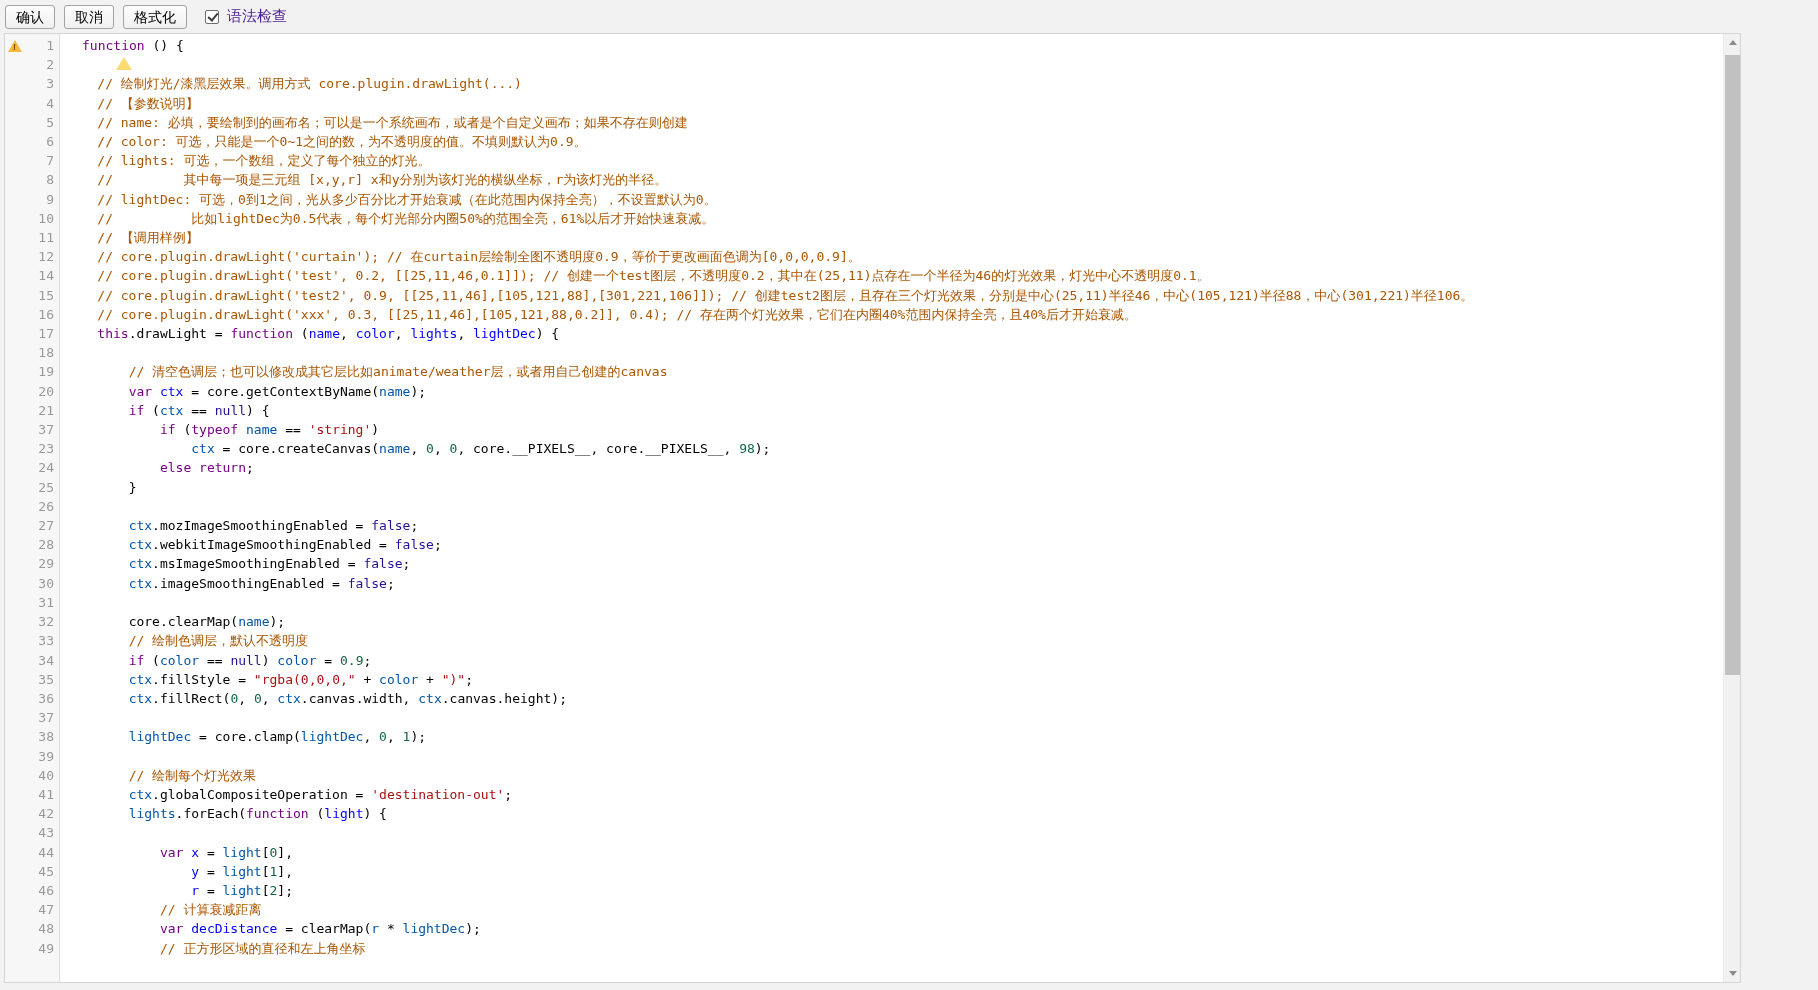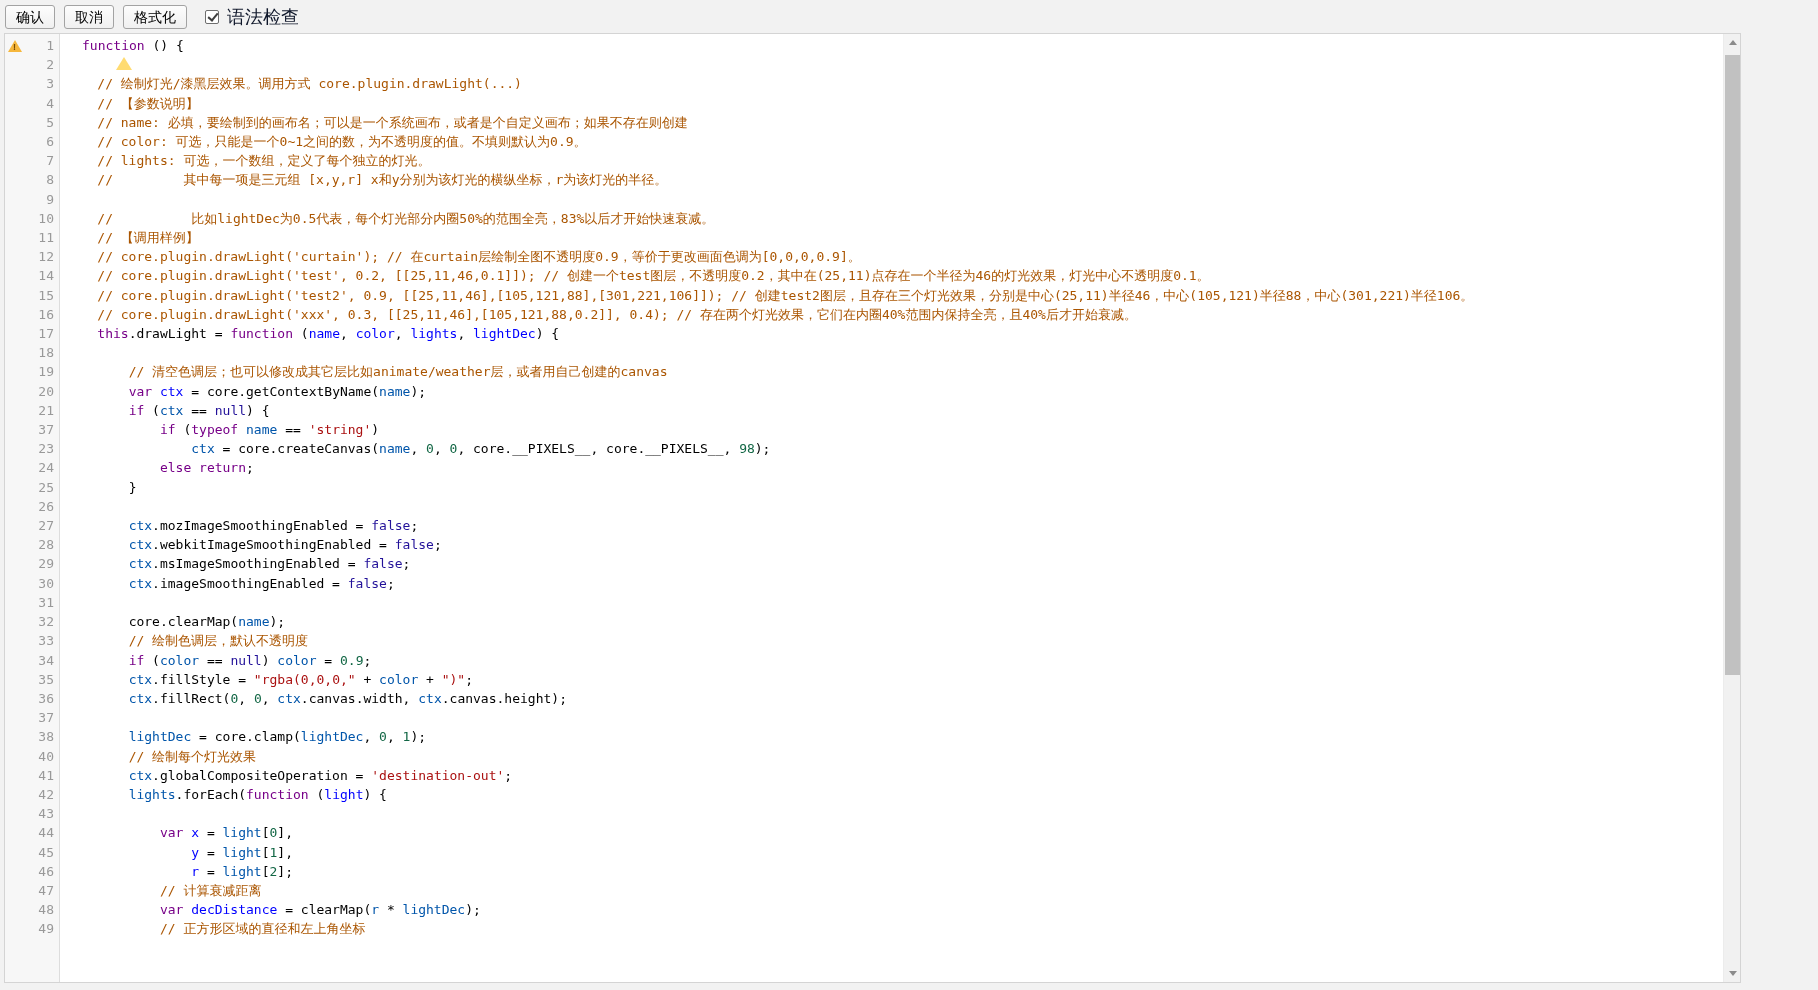--- a/index.html
+++ b/index.html
@@ -27,21 +27,21 @@
   .checkbox {
     width: 14px; height: 14px; background: #fff;
     border: 1px solid #6e6e6e; border-radius: 2px; position: relative;
   }
   .checkbox::after {
     content: ""; position: absolute; left: 2px; top: 2px;
     width: 8px; height: 4px;
     border-left: 2px solid #3e3e3e; border-bottom: 2px solid #3e3e3e;
     transform: rotate(-50deg);
   }
-  .syntax-label { font-size: 18px; color: #0f172a; }
+  .syntax-label { font-size: 15px; color: #4c1d95; }
 
   
   .editor {
     position: absolute; left: 4px; top: 33px;
     width: 1737px; height: 950px;
     background: #fff; border: 1px solid #d4d4d4;
     overflow: hidden;
   }
   .gutter-bg {
     position: absolute; left: 0; top: 0; bottom: 0; width: 55px;
@@ -186,27 +186,28 @@
           <span class="lint-slot"></span>
           <span class="cm-linenum">8</span>
         </div>
         <div class="cm-code"><span class="tk-cmt">    //         其中每一项是三元组 [x,y,r] x和y分别为该灯光的横纵坐标，r为该灯光的半径。</span></div>
       </div>
       <div class="cm-row">
         <div class="cm-gutter">
           <span class="lint-slot"></span>
           <span class="cm-linenum">9</span>
         </div>
+        <div class="cm-code"><span class="tk-cmt">    // lightDec: 可选，0到1之间，光从多少百分比才开始衰减（在此范围内保持全亮），不设置默认为0。</span></div>
       </div>
       <div class="cm-row">
         <div class="cm-gutter">
           <span class="lint-slot"></span>
           <span class="cm-linenum">10</span>
         </div>
-        <div class="cm-code"><span class="tk-cmt">    //          比如lightDec为0.5代表，每个灯光部分内圈50%的范围全亮，83%以后才开始快速衰减。</span></div>
+        <div class="cm-code"><span class="tk-cmt">    //          比如lightDec为0.5代表，每个灯光部分内圈50%的范围全亮，61%以后才开始快速衰减。</span></div>
       </div>
       <div class="cm-row">
         <div class="cm-gutter">
           <span class="lint-slot"></span>
           <span class="cm-linenum">11</span>
         </div>
         <div class="cm-code"><span class="tk-cmt">    // 【调用样例】</span></div>
       </div>
       <div class="cm-row">
         <div class="cm-gutter">
@@ -382,20 +383,27 @@
           <span class="cm-linenum">37</span>
         </div>
         <div class="cm-code"></div>
       </div>
       <div class="cm-row">
         <div class="cm-gutter">
           <span class="lint-slot"></span>
           <span class="cm-linenum">38</span>
         </div>
         <div class="cm-code"><span class="tk-pl">        </span><span class="tk-var2">lightDec</span><span class="tk-pl"> = core.clamp(</span><span class="tk-var2">lightDec</span><span class="tk-pl">, </span><span class="tk-num">0</span><span class="tk-pl">, </span><span class="tk-num">1</span><span class="tk-pl">);</span></div>
+      </div>
+      <div class="cm-row">
+        <div class="cm-gutter">
+          <span class="lint-slot"></span>
+          <span class="cm-linenum">39</span>
+        </div>
+        <div class="cm-code"></div>
       </div>
       <div class="cm-row">
         <div class="cm-gutter">
           <span class="lint-slot"></span>
           <span class="cm-linenum">40</span>
         </div>
         <div class="cm-code"><span class="tk-cmt">        // 绘制每个灯光效果</span></div>
       </div>
       <div class="cm-row">
         <div class="cm-gutter">

